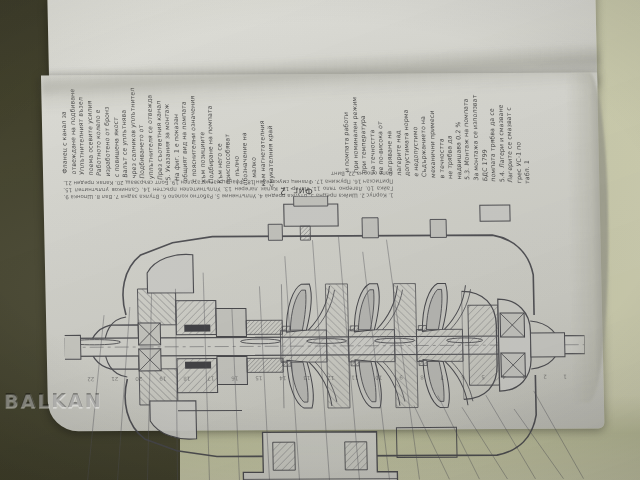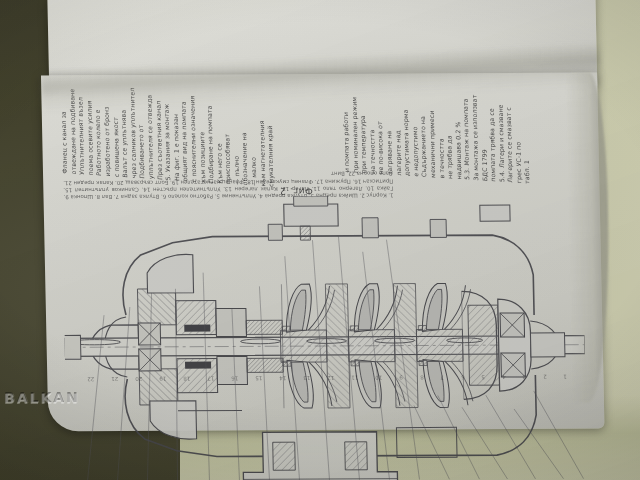--- a/index.html
+++ b/index.html
@@ -132,21 +132,21 @@
   .wm-line{
     position:absolute;left:4px;
     font-family:"DejaVu Sans",sans-serif;font-weight:bold;
     color:rgba(255,255,255,.10);
     text-shadow:
       0 1px 0 rgba(255,255,255,.28),
       0 -1px 0 rgba(0,0,0,.34),
       1px 0 0 rgba(255,255,255,.14);
     letter-spacing:1px;
   }
-  .wm-balkan{top:2px;font-size:14px;letter-spacing:2px;}
+  .wm-balkan{top:2px;font-size:19px;letter-spacing:2px;}
   .wm-auction{
     top:14px;font-size:47px;letter-spacing:-1px;line-height:47px;
     color:rgba(255,255,255,.055);
     text-shadow:
       0 1.5px 0 rgba(255,255,255,.30),
       0 -1.5px 0 rgba(0,0,0,.30);
   }
   .wm-pepo{top:62px;font-size:21px;letter-spacing:1px;}
 </style>
 </head>

